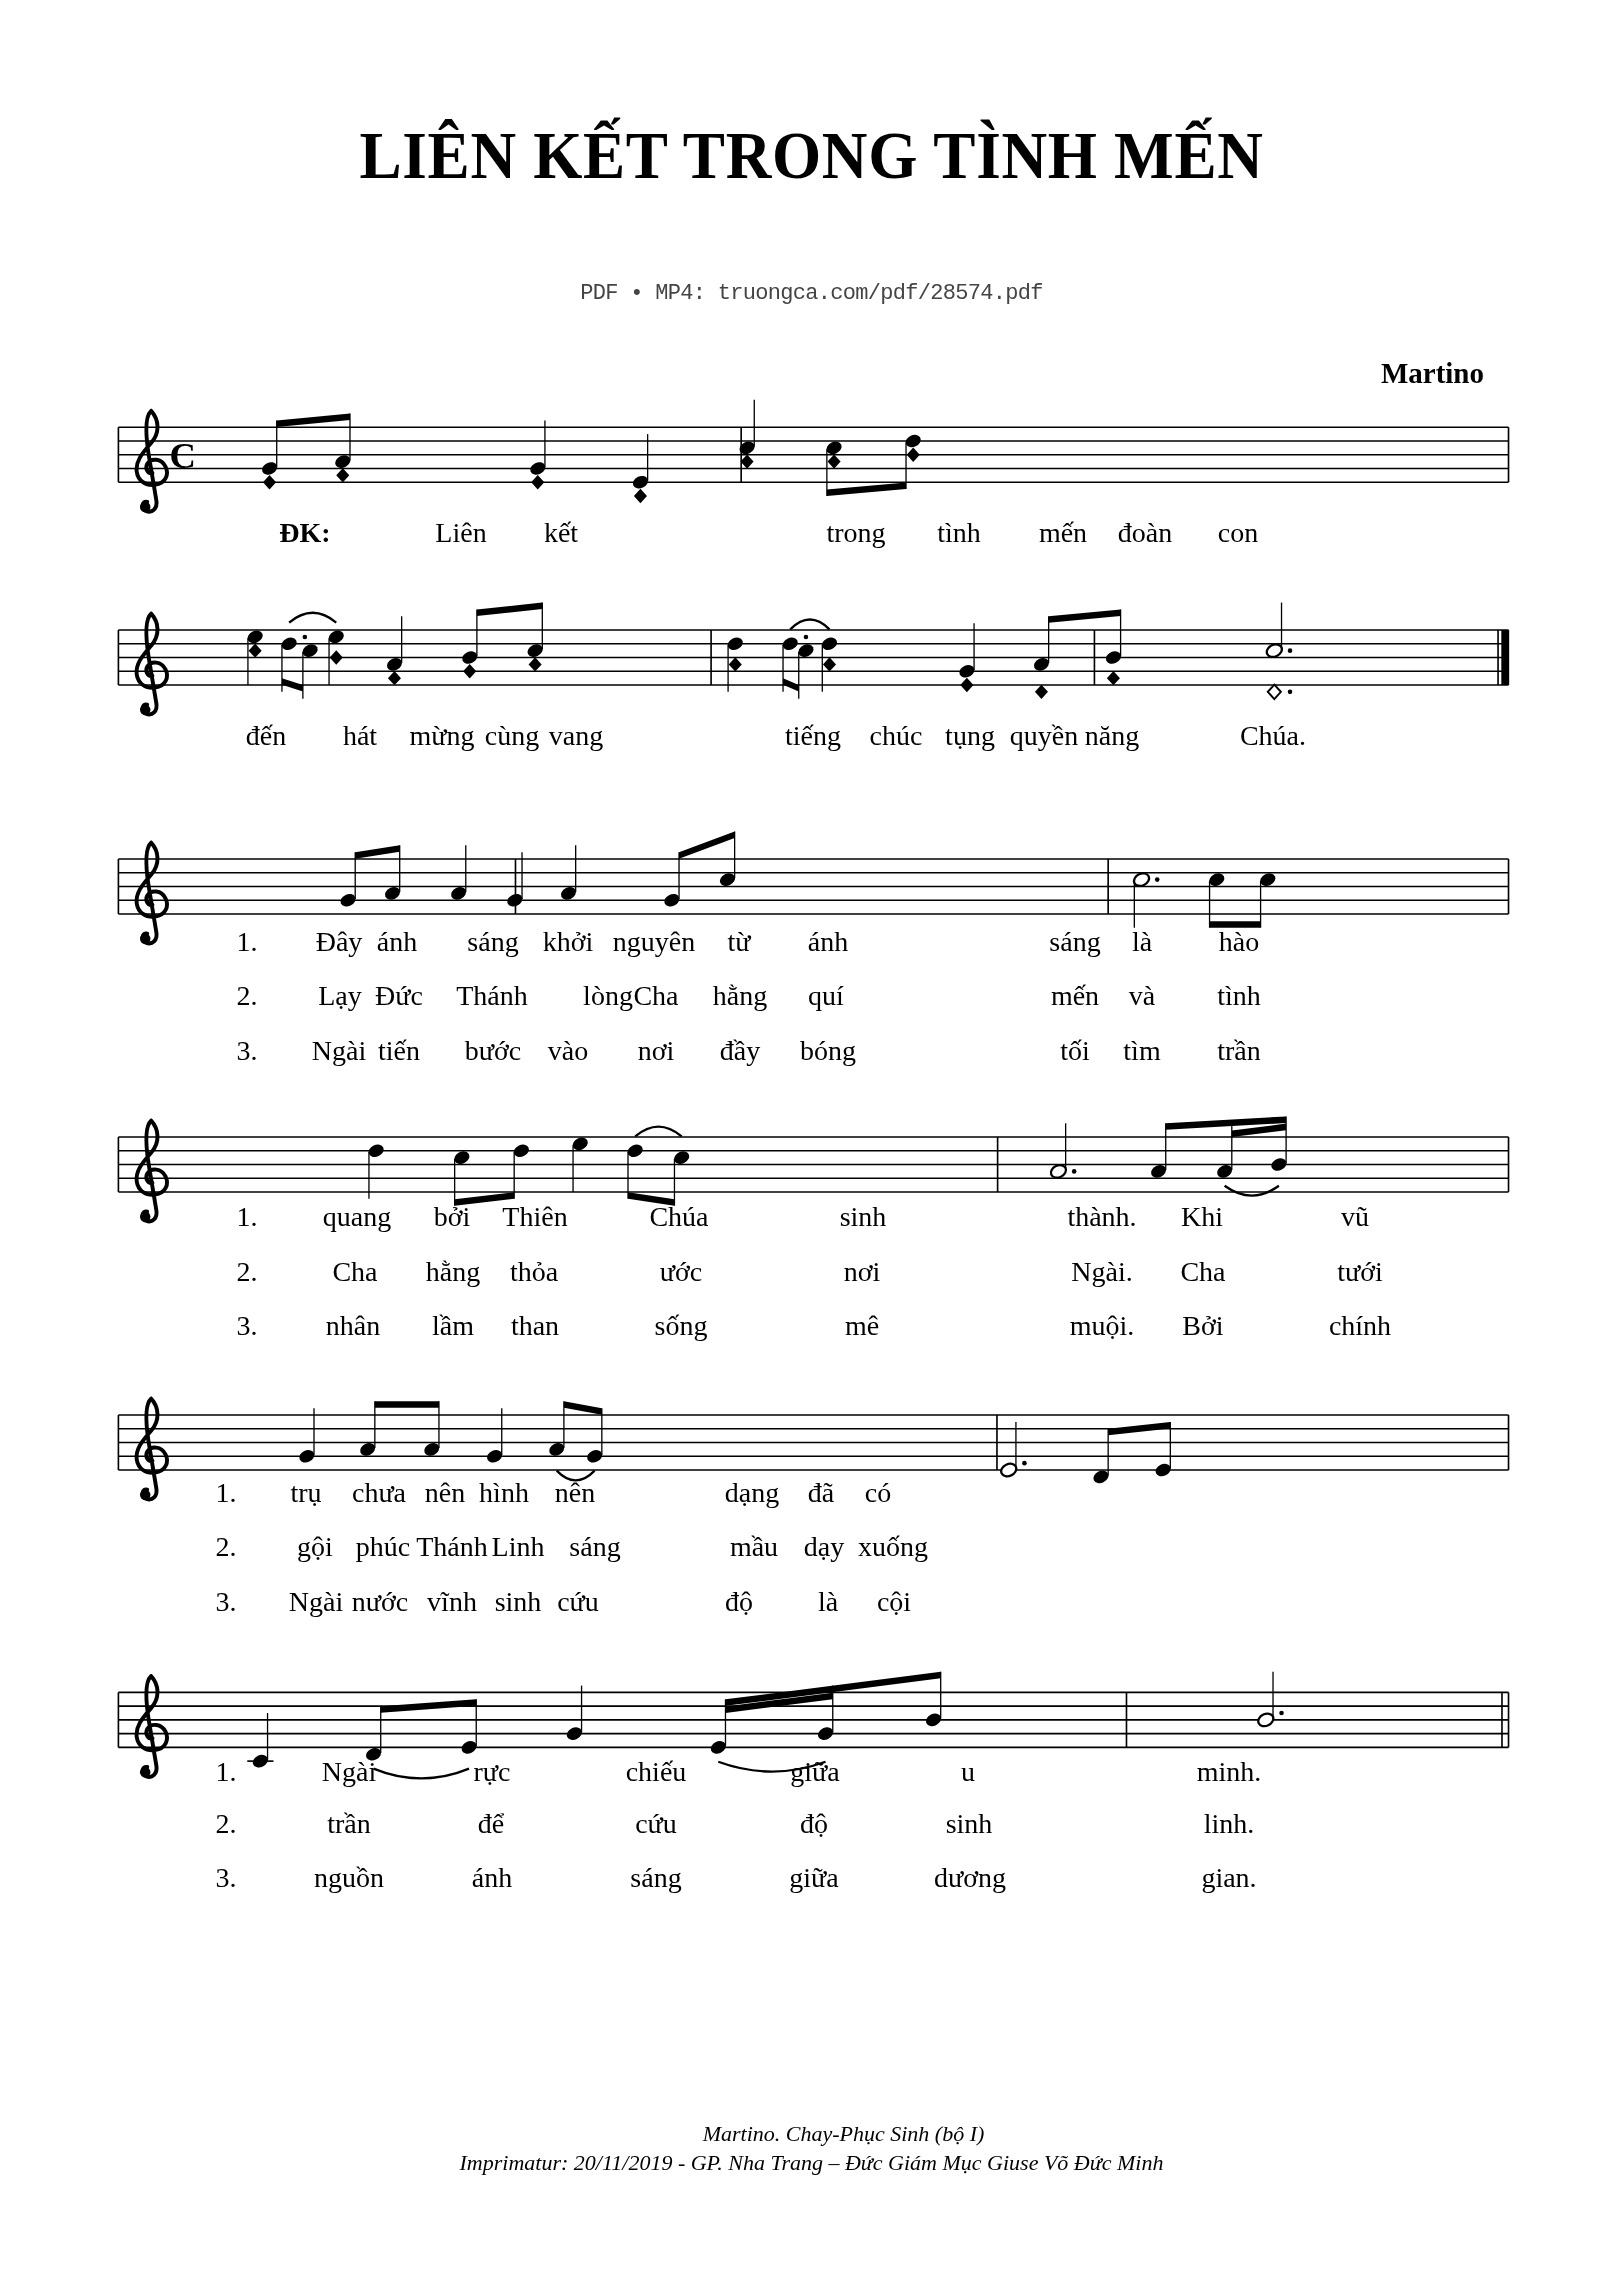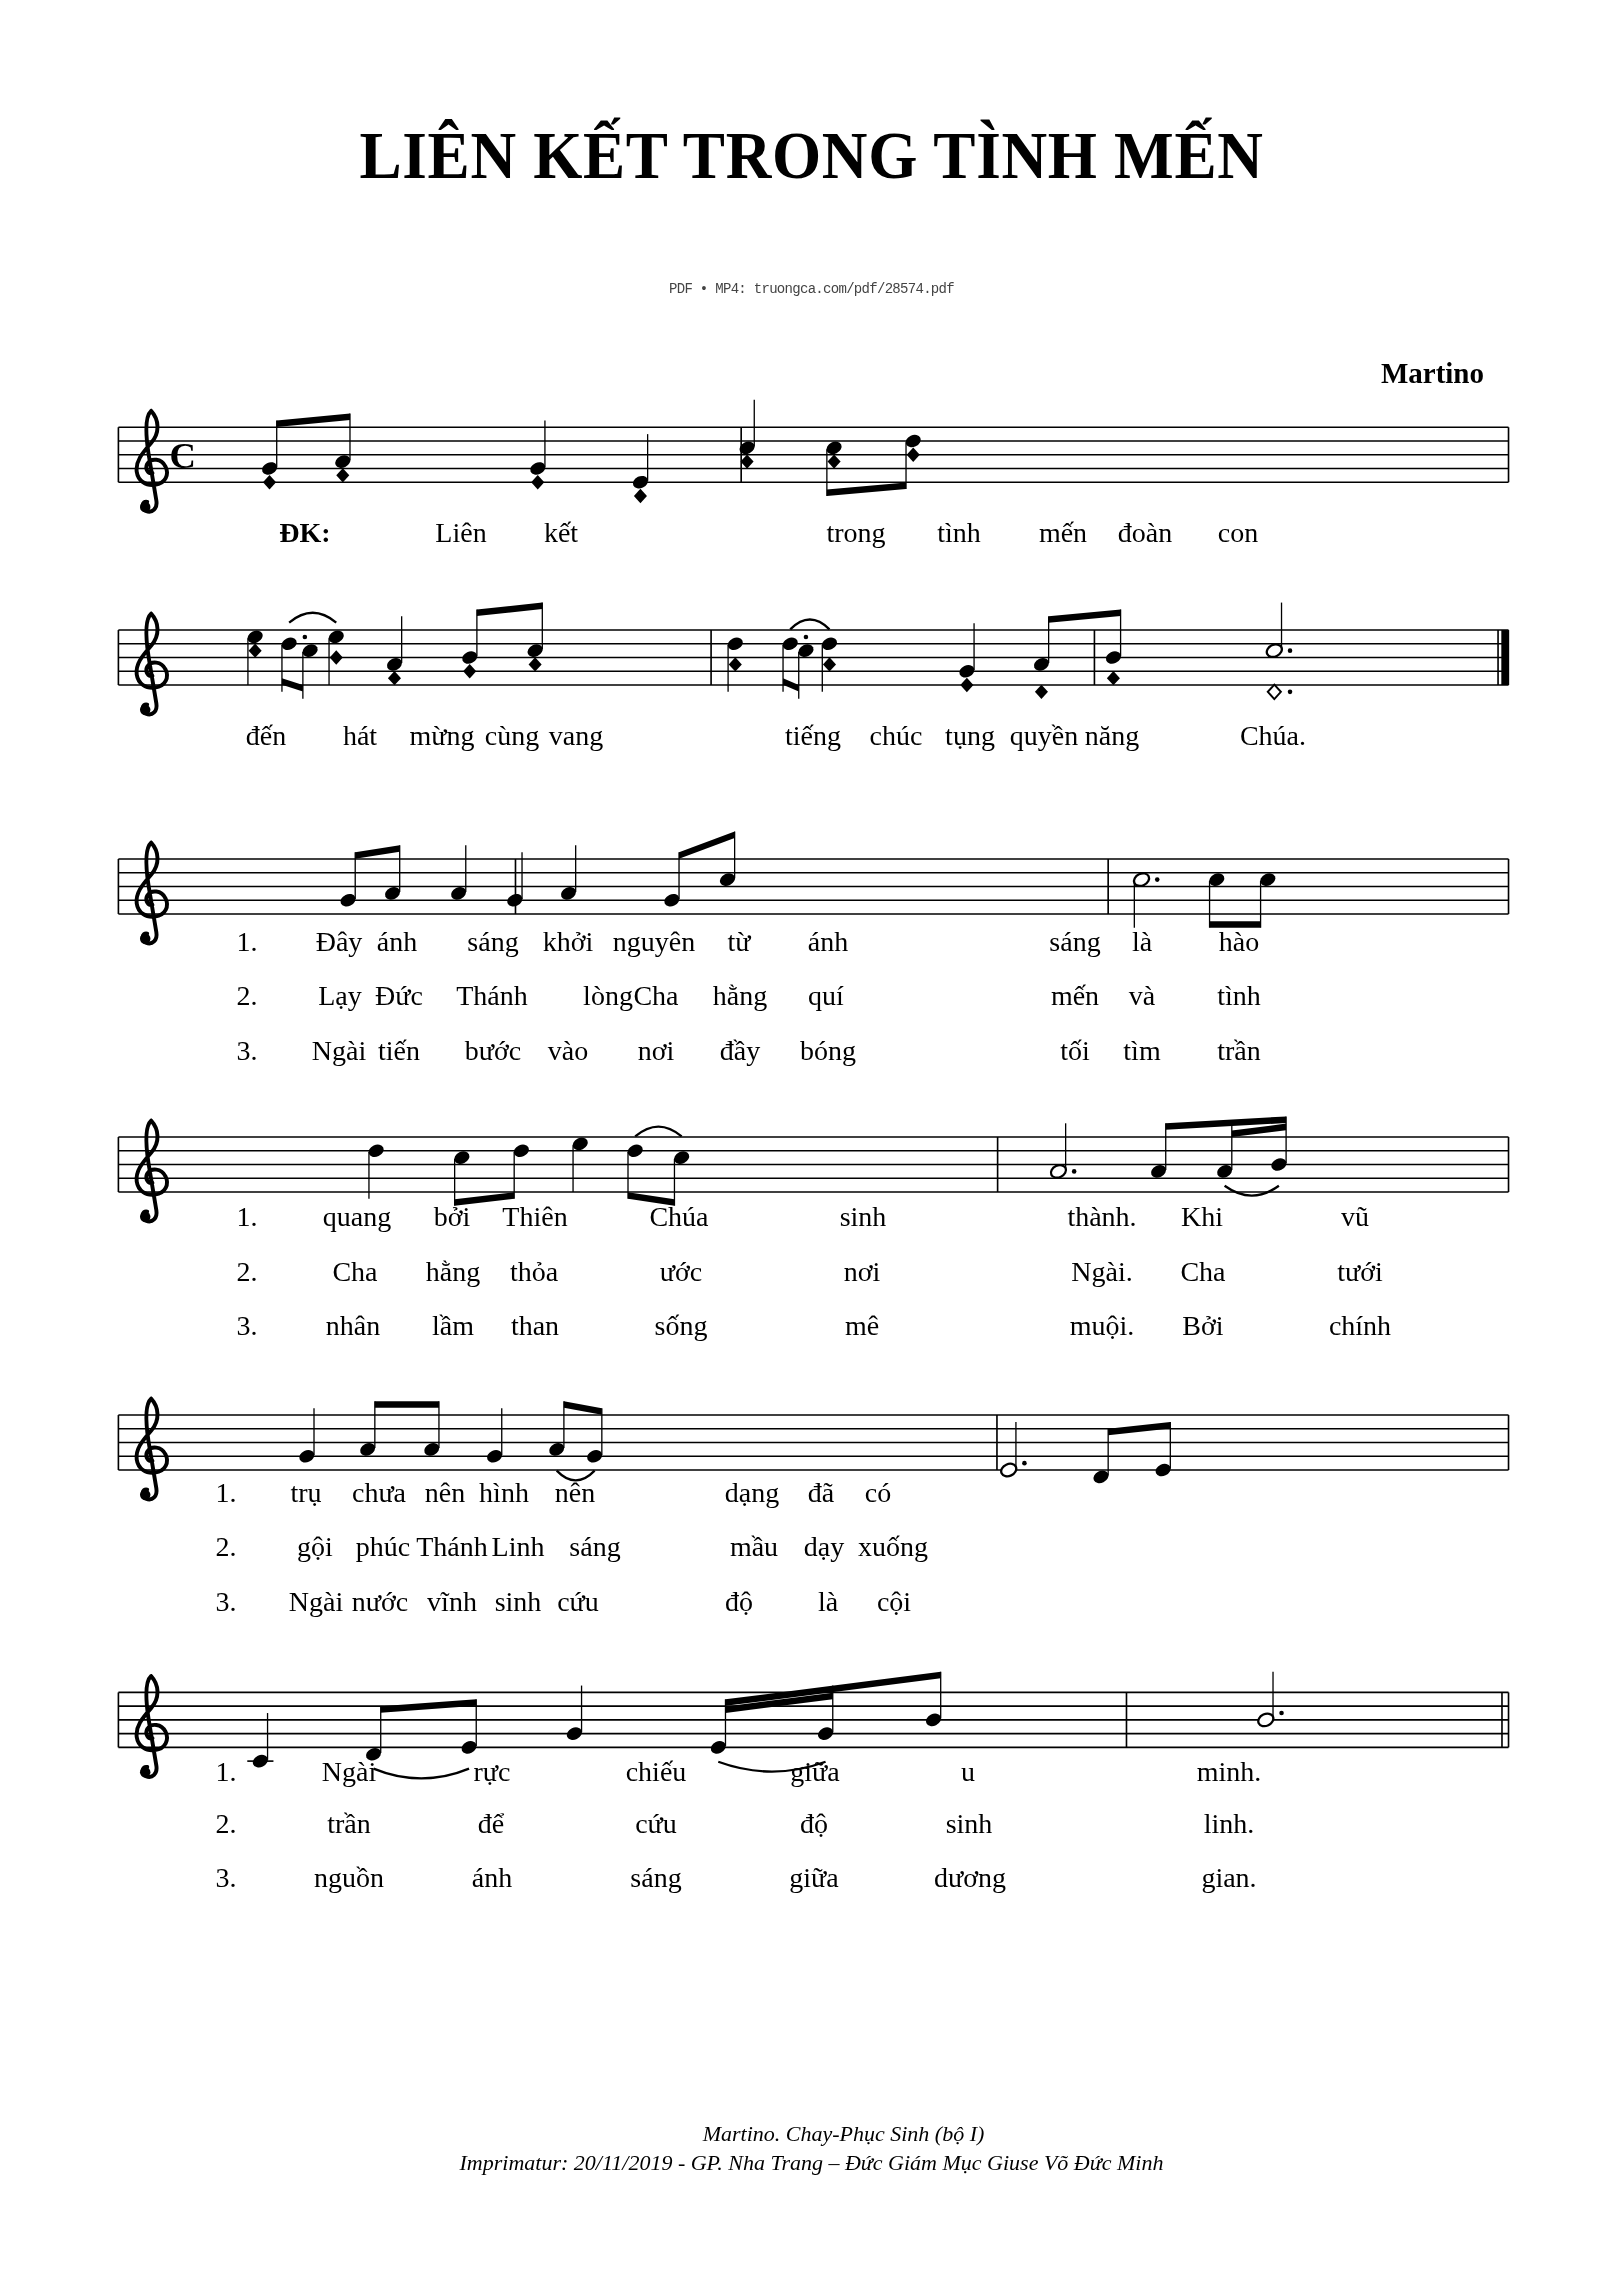--- a/index.html
+++ b/index.html
@@ -1,18 +1,18 @@
 <!DOCTYPE html>
 <html style="font-size:10.5px"><head>
 <meta charset="utf-8">
 <style>
   html, body { margin:0; padding:0; background:#ffffff; }
   body { width:1623px; height:2295px; position:relative; overflow:hidden; font-family:"Liberation Serif", "DejaVu Serif", serif; color:#000; }
   .title { position:absolute; left:0; width:1623px; top:116px; text-align:center; font-family:"Liberation Serif", serif; font-weight:bold; font-size:68px; letter-spacing:0.7px; transform:scaleX(0.93); transform-origin:center; }
-  .subtitle { position:absolute; left:0; width:1623px; top:281px; text-align:center; font-family:"Liberation Mono", "DejaVu Sans Mono", monospace; font-size:14px; color:#444; letter-spacing:-0.7px; }
+  .subtitle { position:absolute; left:0; width:1623px; top:281px; text-align:center; font-family:"Liberation Mono", "DejaVu Sans Mono", monospace; font-size:22px; color:#444; letter-spacing:-0.7px; }
   .composer { position:absolute; right:139px; top:357px; font-family:"Liberation Serif", serif; font-weight:bold; font-size:29px; }
   #score { position:absolute; left:0; top:0; }
   .lyric { position:absolute; font-family:"Liberation Serif", serif; font-size:28px; white-space:nowrap; transform:translateX(-50%); }
   .lyric.bold { font-weight:bold; }
   .footer { position:absolute; left:0; width:1623px; text-align:center; font-family:"Liberation Serif", serif; font-style:italic; font-size:22px; }
 </style>
 </head>
 <body>
 
 <div class="title">LIÊN KẾT TRONG TÌNH MẾN</div>

